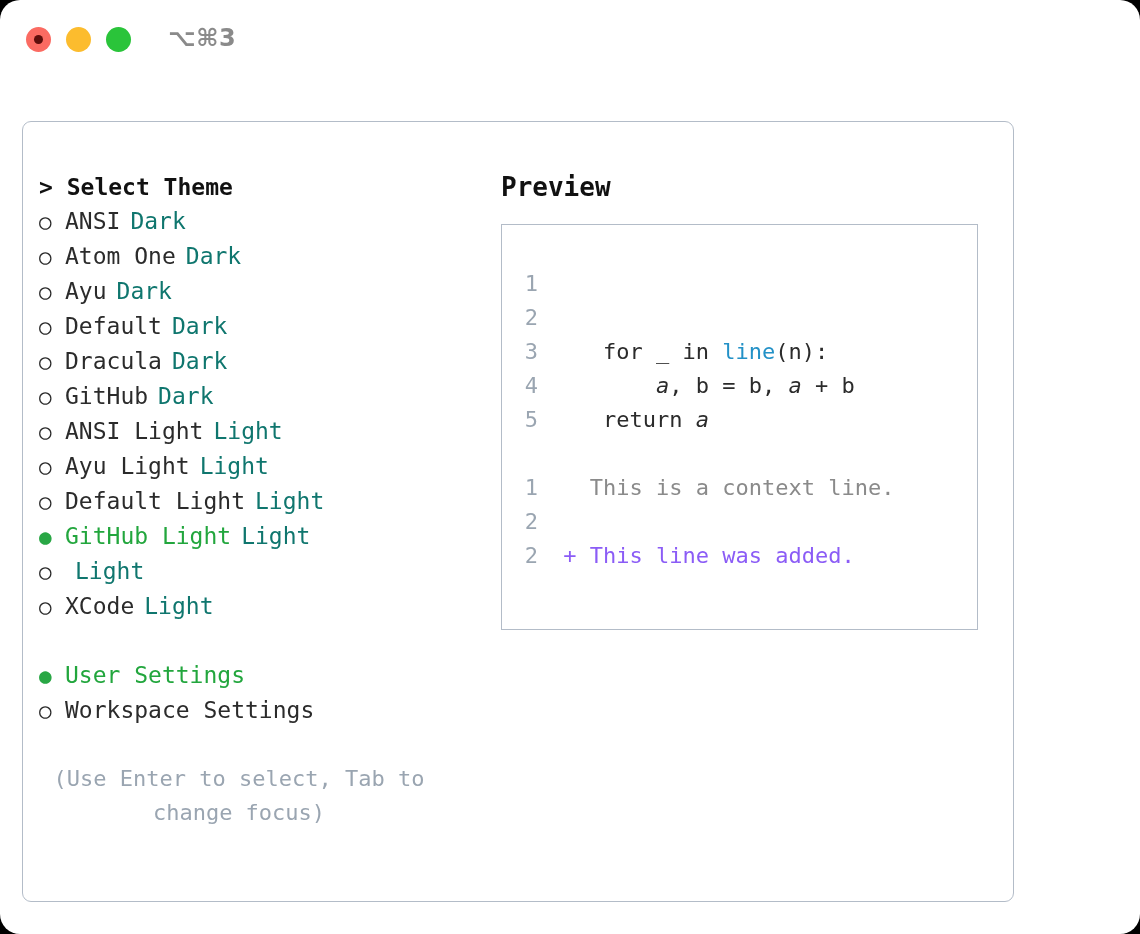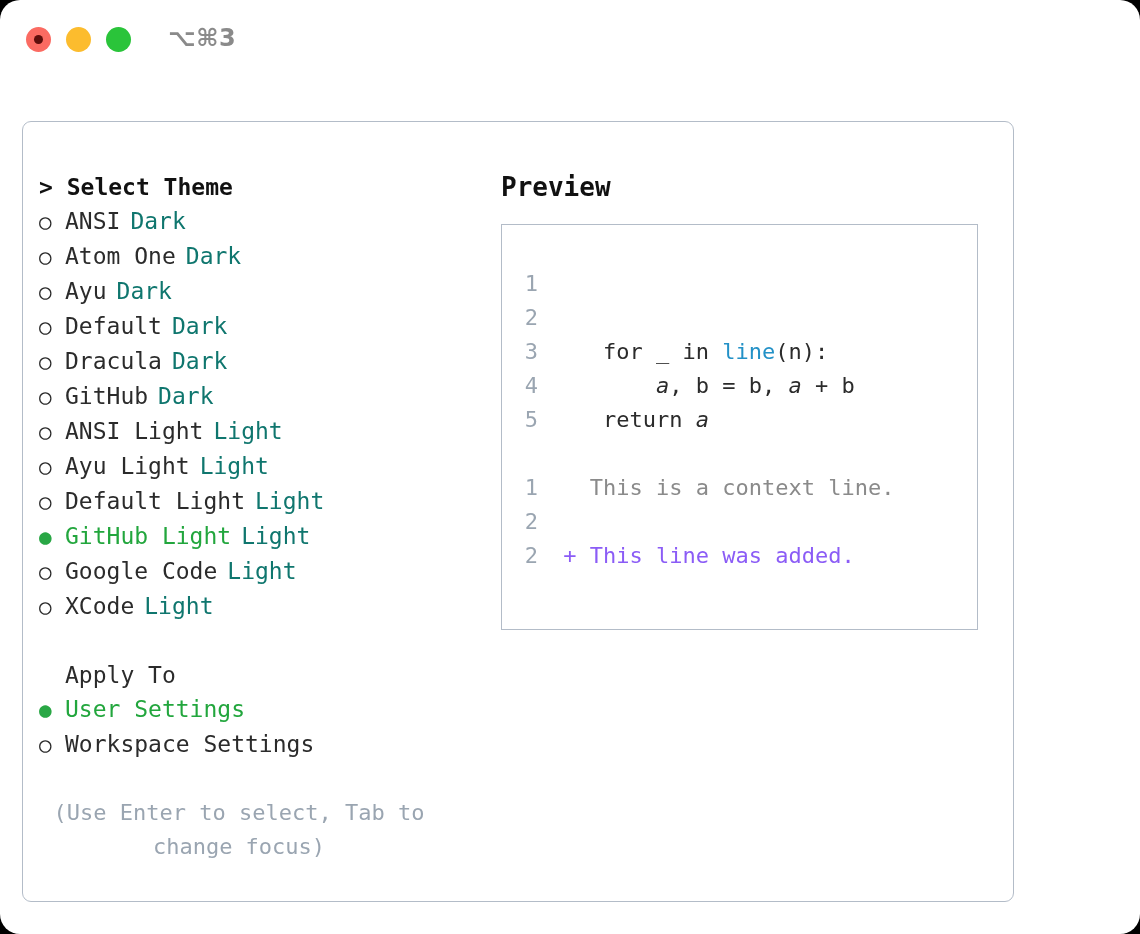--- a/index.html
+++ b/index.html
@@ -216,27 +216,26 @@
             <div class="opt-row"><span class="bullet">○</span><span class="opt-label">ANSI</span><span class="opt-cat">Dark</span></div>
             <div class="opt-row"><span class="bullet">○</span><span class="opt-label">Atom One</span><span class="opt-cat">Dark</span></div>
             <div class="opt-row"><span class="bullet">○</span><span class="opt-label">Ayu</span><span class="opt-cat">Dark</span></div>
             <div class="opt-row"><span class="bullet">○</span><span class="opt-label">Default</span><span class="opt-cat">Dark</span></div>
             <div class="opt-row"><span class="bullet">○</span><span class="opt-label">Dracula</span><span class="opt-cat">Dark</span></div>
             <div class="opt-row"><span class="bullet">○</span><span class="opt-label">GitHub</span><span class="opt-cat">Dark</span></div>
             <div class="opt-row"><span class="bullet">○</span><span class="opt-label">ANSI Light</span><span class="opt-cat">Light</span></div>
             <div class="opt-row"><span class="bullet">○</span><span class="opt-label">Ayu Light</span><span class="opt-cat">Light</span></div>
             <div class="opt-row"><span class="bullet">○</span><span class="opt-label">Default Light</span><span class="opt-cat">Light</span></div>
             <div class="opt-row selected"><span class="bullet sel">●</span><span class="opt-label">GitHub Light</span><span class="opt-cat">Light</span></div>
-            <div class="opt-row"><span class="bullet">○</span><span class="opt-label">Google Code</span><span class="opt-cat">Light</span></div>
+            <div class="opt-row"><span class="bullet">○</span><span class="opt-cat">Light</span></div>
             <div class="opt-row"><span class="bullet">○</span><span class="opt-label">XCode</span><span class="opt-cat">Light</span></div>
           </div>
 
         <div class="spacer-row"></div>
 
-        <div class="apply-head">Apply To</div>
 
         <div id="apply-to-list">
             <div class="opt-row selected"><span class="bullet sel">●</span><span class="opt-label">User Settings</span></div>
             <div class="opt-row"><span class="bullet">○</span><span class="opt-label">Workspace Settings</span></div>
           </div>
 
         <div class="spacer-row"></div>
 
         <div class="hint">(Use Enter to select, Tab to change focus)</div>
       </div>

